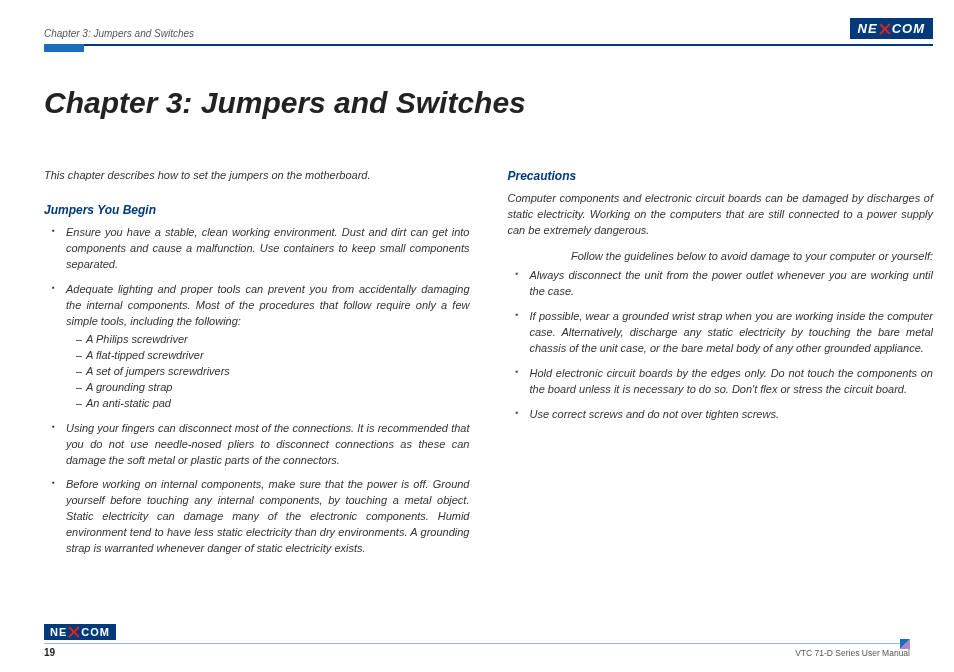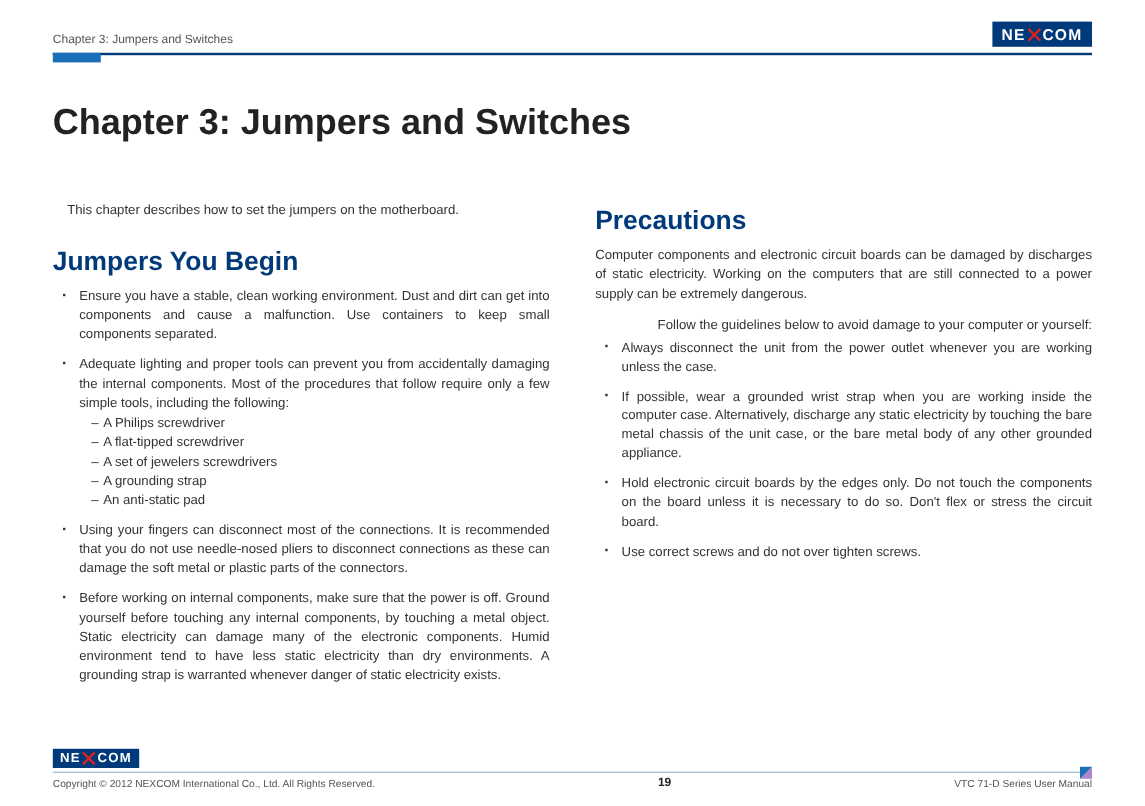--- a/index.html
+++ b/index.html
@@ -5,21 +5,22 @@
   * { margin: 0; padding: 0; box-sizing: border-box; }
   body {
     font-family: "Segoe UI", Tahoma, Arial, sans-serif;
     background: #fff;
     width: 954px;
     height: 672px;
     position: relative;
     color: #333;
   }
   .page {
-    padding: 18px 44px 0 44px;
+    padding: 18px 21px 0 44px;
+    font-style: italic;
   }
   .top-header {
     display: flex;
     justify-content: space-between;
     align-items: flex-end;
     padding-bottom: 3px;
   }
   .top-header-title {
     font-size: 10px;
     color: #555;
@@ -74,24 +75,23 @@
   .col {
     flex: 1;
     font-size: 11px;
     line-height: 1.45;
     color: #333;
     text-align: justify;
   }
   .intro {
     margin-bottom: 18px;
     text-align: left;
-    margin-left: 12px;
   }
   h2.section {
-    font-size: 22px;
+    font-size: 12px;
     font-weight: bold;
     color: #003a7a;
     margin-bottom: 6px;
   }
   ul.bullets {
     list-style: none;
     padding-left: 12px;
   }
   ul.bullets > li {
     position: relative;
@@ -176,50 +176,49 @@
       <div class="col">
         <p class="intro">This chapter describes how to set the jumpers on the motherboard.</p>
         <h2 class="section">Jumpers You Begin</h2>
         <ul class="bullets">
           <li><span>Ensure you have a stable, clean working environment. Dust and dirt can get into components and cause a malfunction. Use containers to keep small components separated.</span></li>
           <li>
             <span>Adequate lighting and proper tools can prevent you from accidentally damaging the internal components. Most of the procedures that follow require only a few simple tools, including the following:</span>
             <ul class="sub">
               <li>A Philips screwdriver</li>
               <li>A flat-tipped screwdriver</li>
-              <li>A set of jewelers screwdrivers</li>
+              <li>A set of jumpers screwdrivers</li>
               <li>A grounding strap</li>
               <li>An anti-static pad</li>
             </ul>
           </li>
           <li><span>Using your fingers can disconnect most of the connections. It is recommended that you do not use needle-nosed pliers to disconnect connections as these can damage the soft metal or plastic parts of the connectors.</span></li>
           <li><span>Before working on internal components, make sure that the power is off. Ground yourself before touching any internal components, by touching a metal object. Static electricity can damage many of the electronic components. Humid environment tend to have less static electricity than dry environments. A grounding strap is warranted whenever danger of static electricity exists.</span></li>
         </ul>
       </div>
 
       <div class="col">
         <h2 class="section">Precautions</h2>
         <p class="prec-intro">Computer components and electronic circuit boards can be damaged by discharges of static electricity. Working on the computers that are still connected to a power supply can be extremely dangerous.</p>
         <p class="follow">Follow the guidelines below to avoid damage to your computer or yourself:</p>
         <ul class="bullets">
-          <li>Always disconnect the unit from the power outlet whenever you are working unless the case.</li>
+          <li>Always disconnect the unit from the power outlet whenever you are working until the case.</li>
           <li>If possible, wear a grounded wrist strap when you are working inside the computer case. Alternatively, discharge any static electricity by touching the bare metal chassis of the unit case, or the bare metal body of any other grounded appliance.</li>
           <li>Hold electronic circuit boards by the edges only. Do not touch the components on the board unless it is necessary to do so. Don't flex or stress the circuit board.</li>
           <li>Use correct screws and do not over tighten screws.</li>
         </ul>
       </div>
     </div>
   </div>
 </div>
 
 <div class="footer">
   <div class="footer-logo">
     <span>NE</span>
       <span class="logo-x"></span>
       <span>COM</span>
   </div>
   <div class="footer-rule"></div>
   <div class="footer-row">
-    <span>Copyright © 2012 NEXCOM International Co., Ltd. All Rights Reserved.</span>
     <span class="page-num">19</span>
     <span>VTC 71-D Series User Manual</span>
   </div>
 </div>
 
 </body></html>

